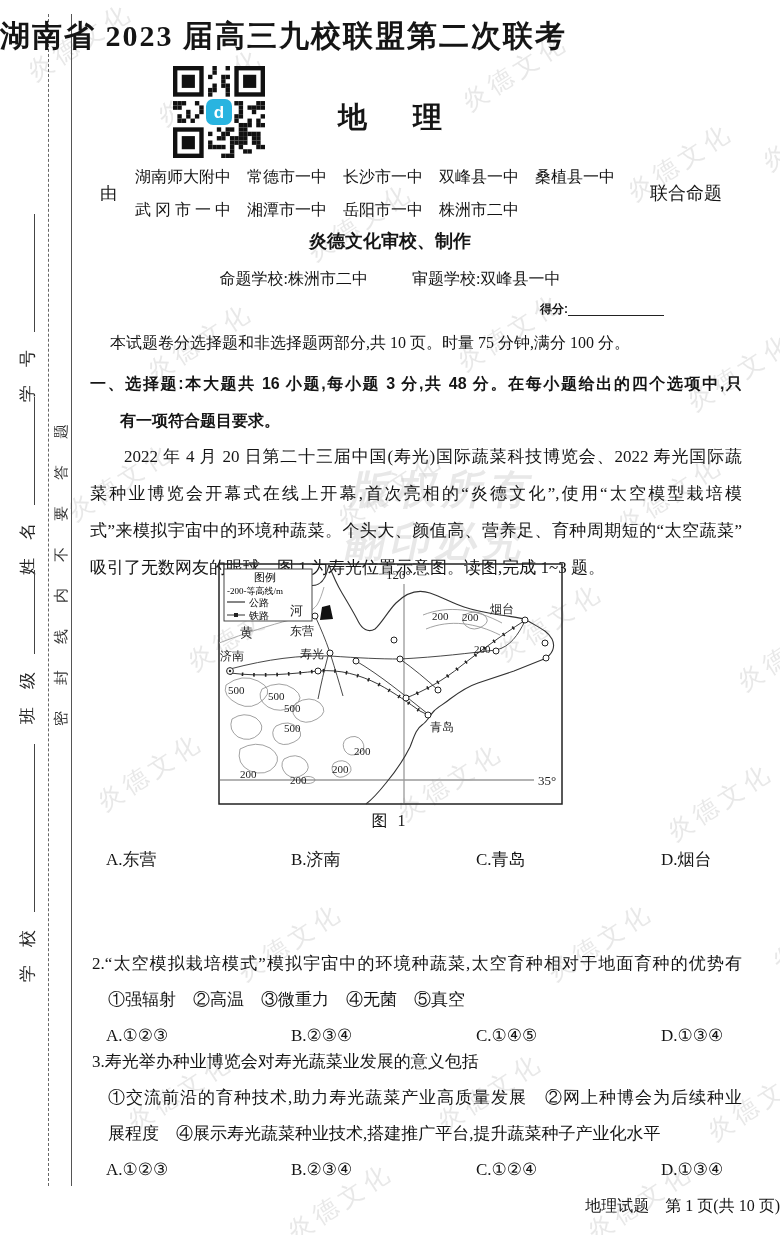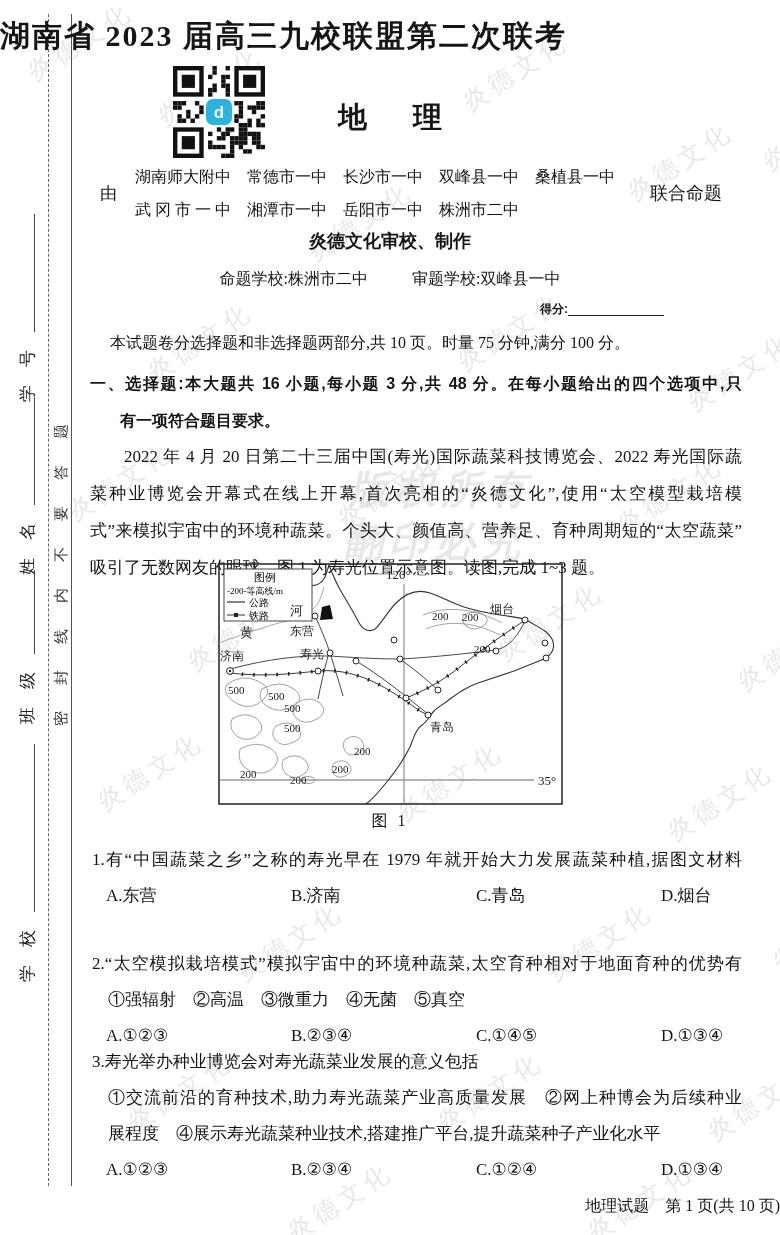--- a/index.html
+++ b/index.html
@@ -353,21 +353,20 @@
           <text x="10" y="131" font-size="11">500</text>
           <text x="50" y="137" font-size="11">500</text>
           <text x="66" y="149" font-size="11">500</text>
           <text x="66" y="169" font-size="11">500</text>
         </g>
     </svg>
     <div class="fig-caption">图 1</div>
   </div>
 
   <div class="abs question" id="q1">
-    <div class="jfull">1.有“中国蔬菜之乡”之称的寿光早在 1979 年就开始大力发展蔬菜种植,据图文材料</div>
     <div class="opts">
       <span>A.东营</span>
       <span>B.济南</span>
       <span>C.青岛</span>
       <span>D.烟台</span>
     </div>
   </div>
 
   <div class="abs question" id="q2">
     <div class="jfull">2.“太空模拟栽培模式”模拟宇宙中的环境种蔬菜,太空育种相对于地面育种的优势有</div>

